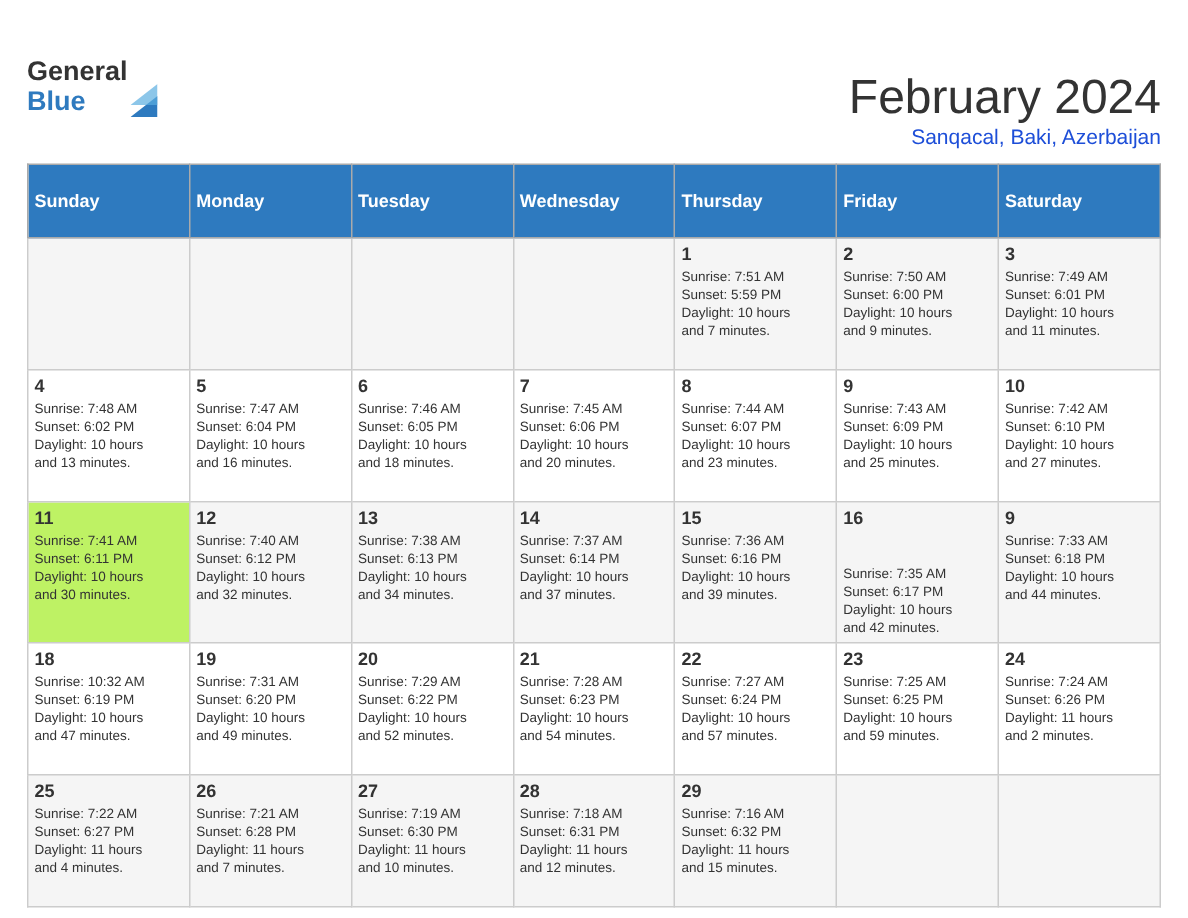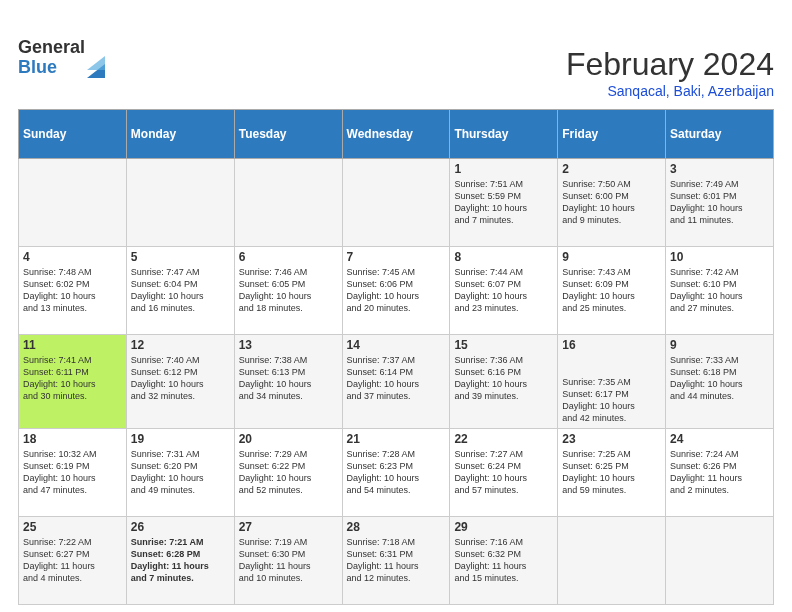--- a/index.html
+++ b/index.html
@@ -305,21 +305,21 @@
         <tr>
           <td style="background-color: rgb(245, 245, 245);">
             <span class="day-number">25</span>
             <div class="day-info" style="white-space: pre-line;">Sunrise: 7:22 AM
 Sunset: 6:27 PM
 Daylight: 11 hours
 and 4 minutes.</div>
           </td>
           <td style="background-color: rgb(245, 245, 245);">
             <span class="day-number">26</span>
-            <div class="day-info" style="white-space: pre-line; font-weight: bold;">Sunrise: 7:21 AM
+            <div class="day-info" style="white-space: pre-line;">Sunrise: 7:21 AM
 Sunset: 6:28 PM
 Daylight: 11 hours
 and 7 minutes.</div>
           </td>
           <td style="background-color: rgb(245, 245, 245);">
             <span class="day-number">27</span>
             <div class="day-info" style="white-space: pre-line;">Sunrise: 7:19 AM
 Sunset: 6:30 PM
 Daylight: 11 hours
 and 10 minutes.</div>

